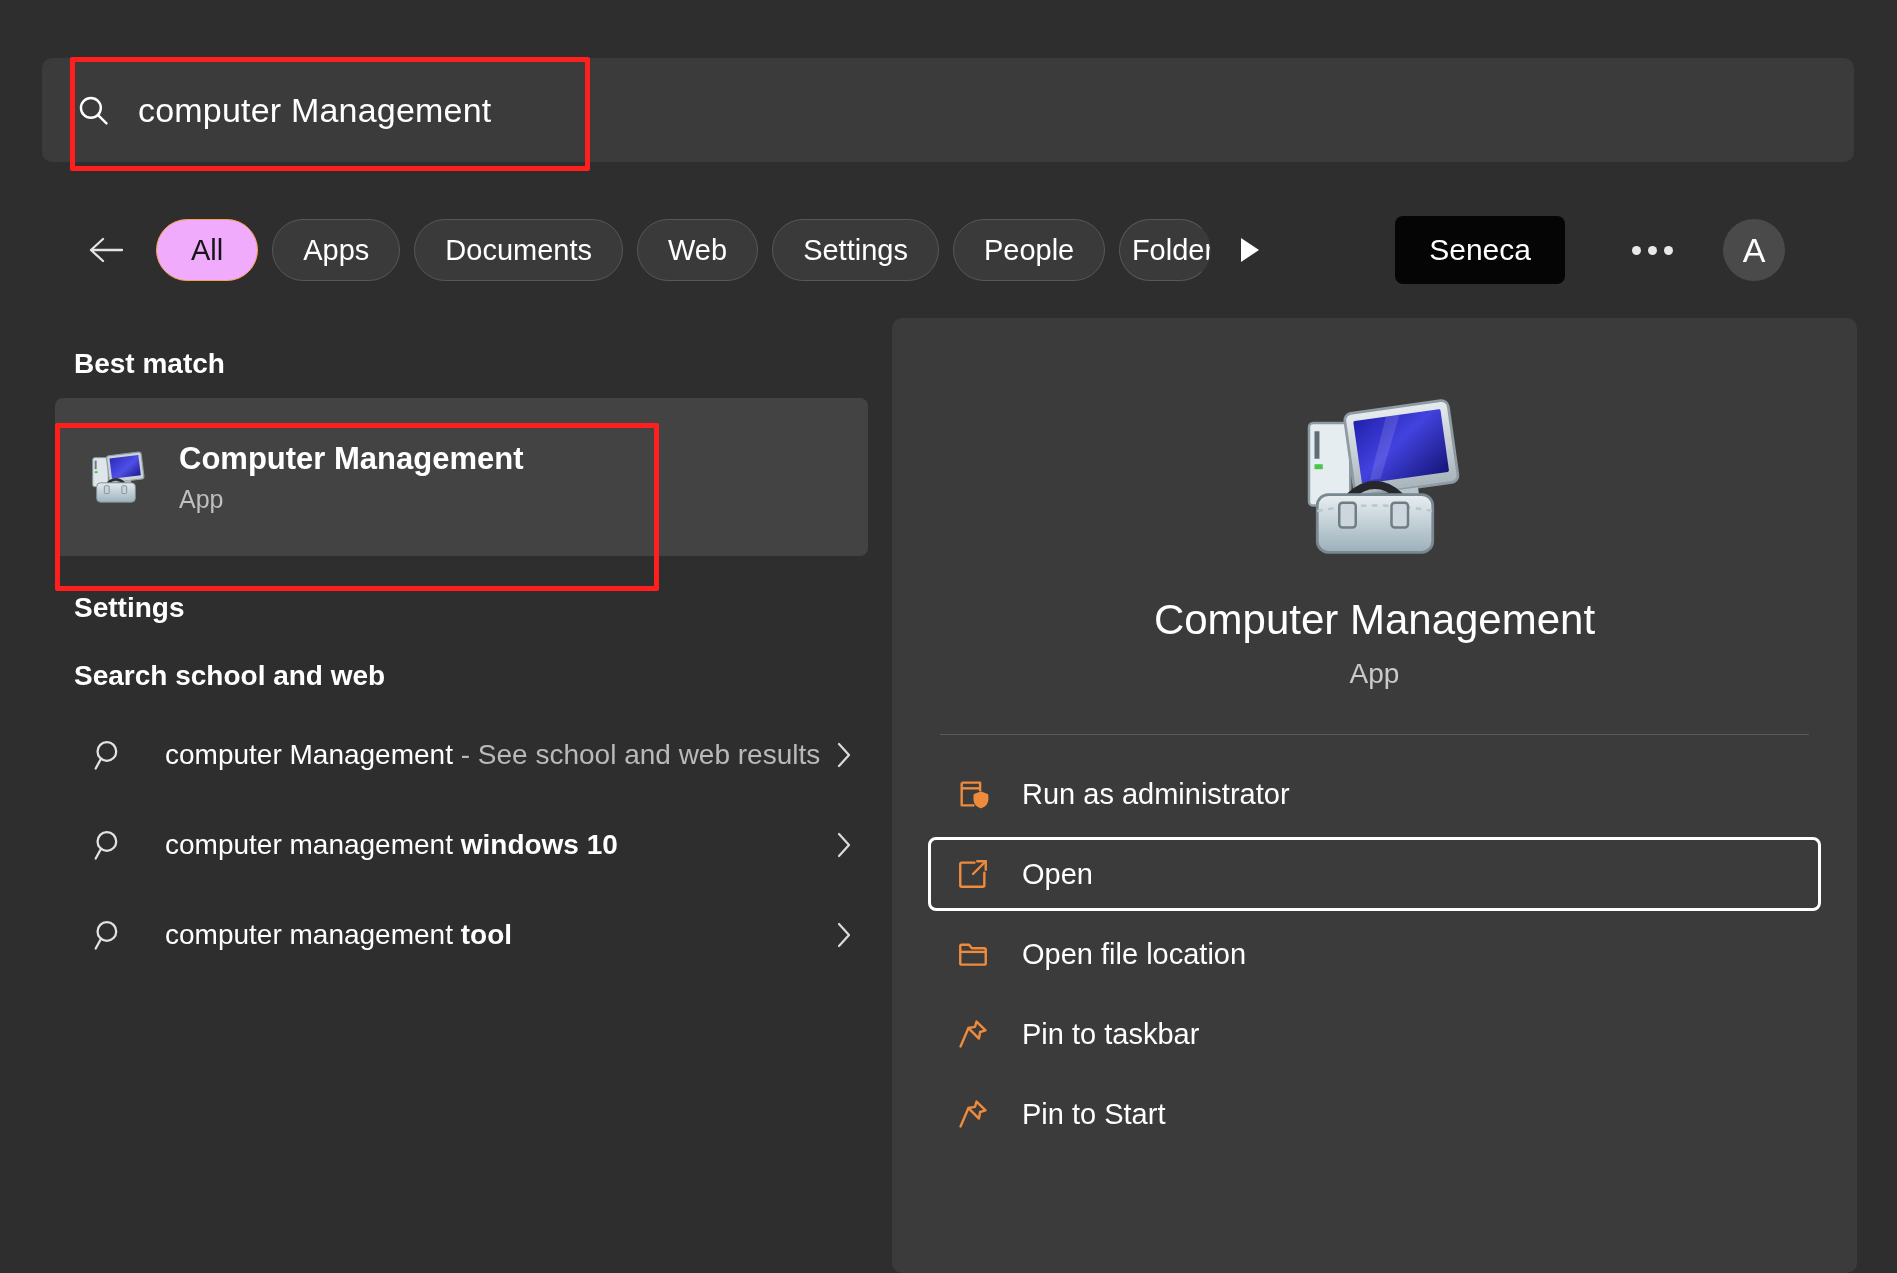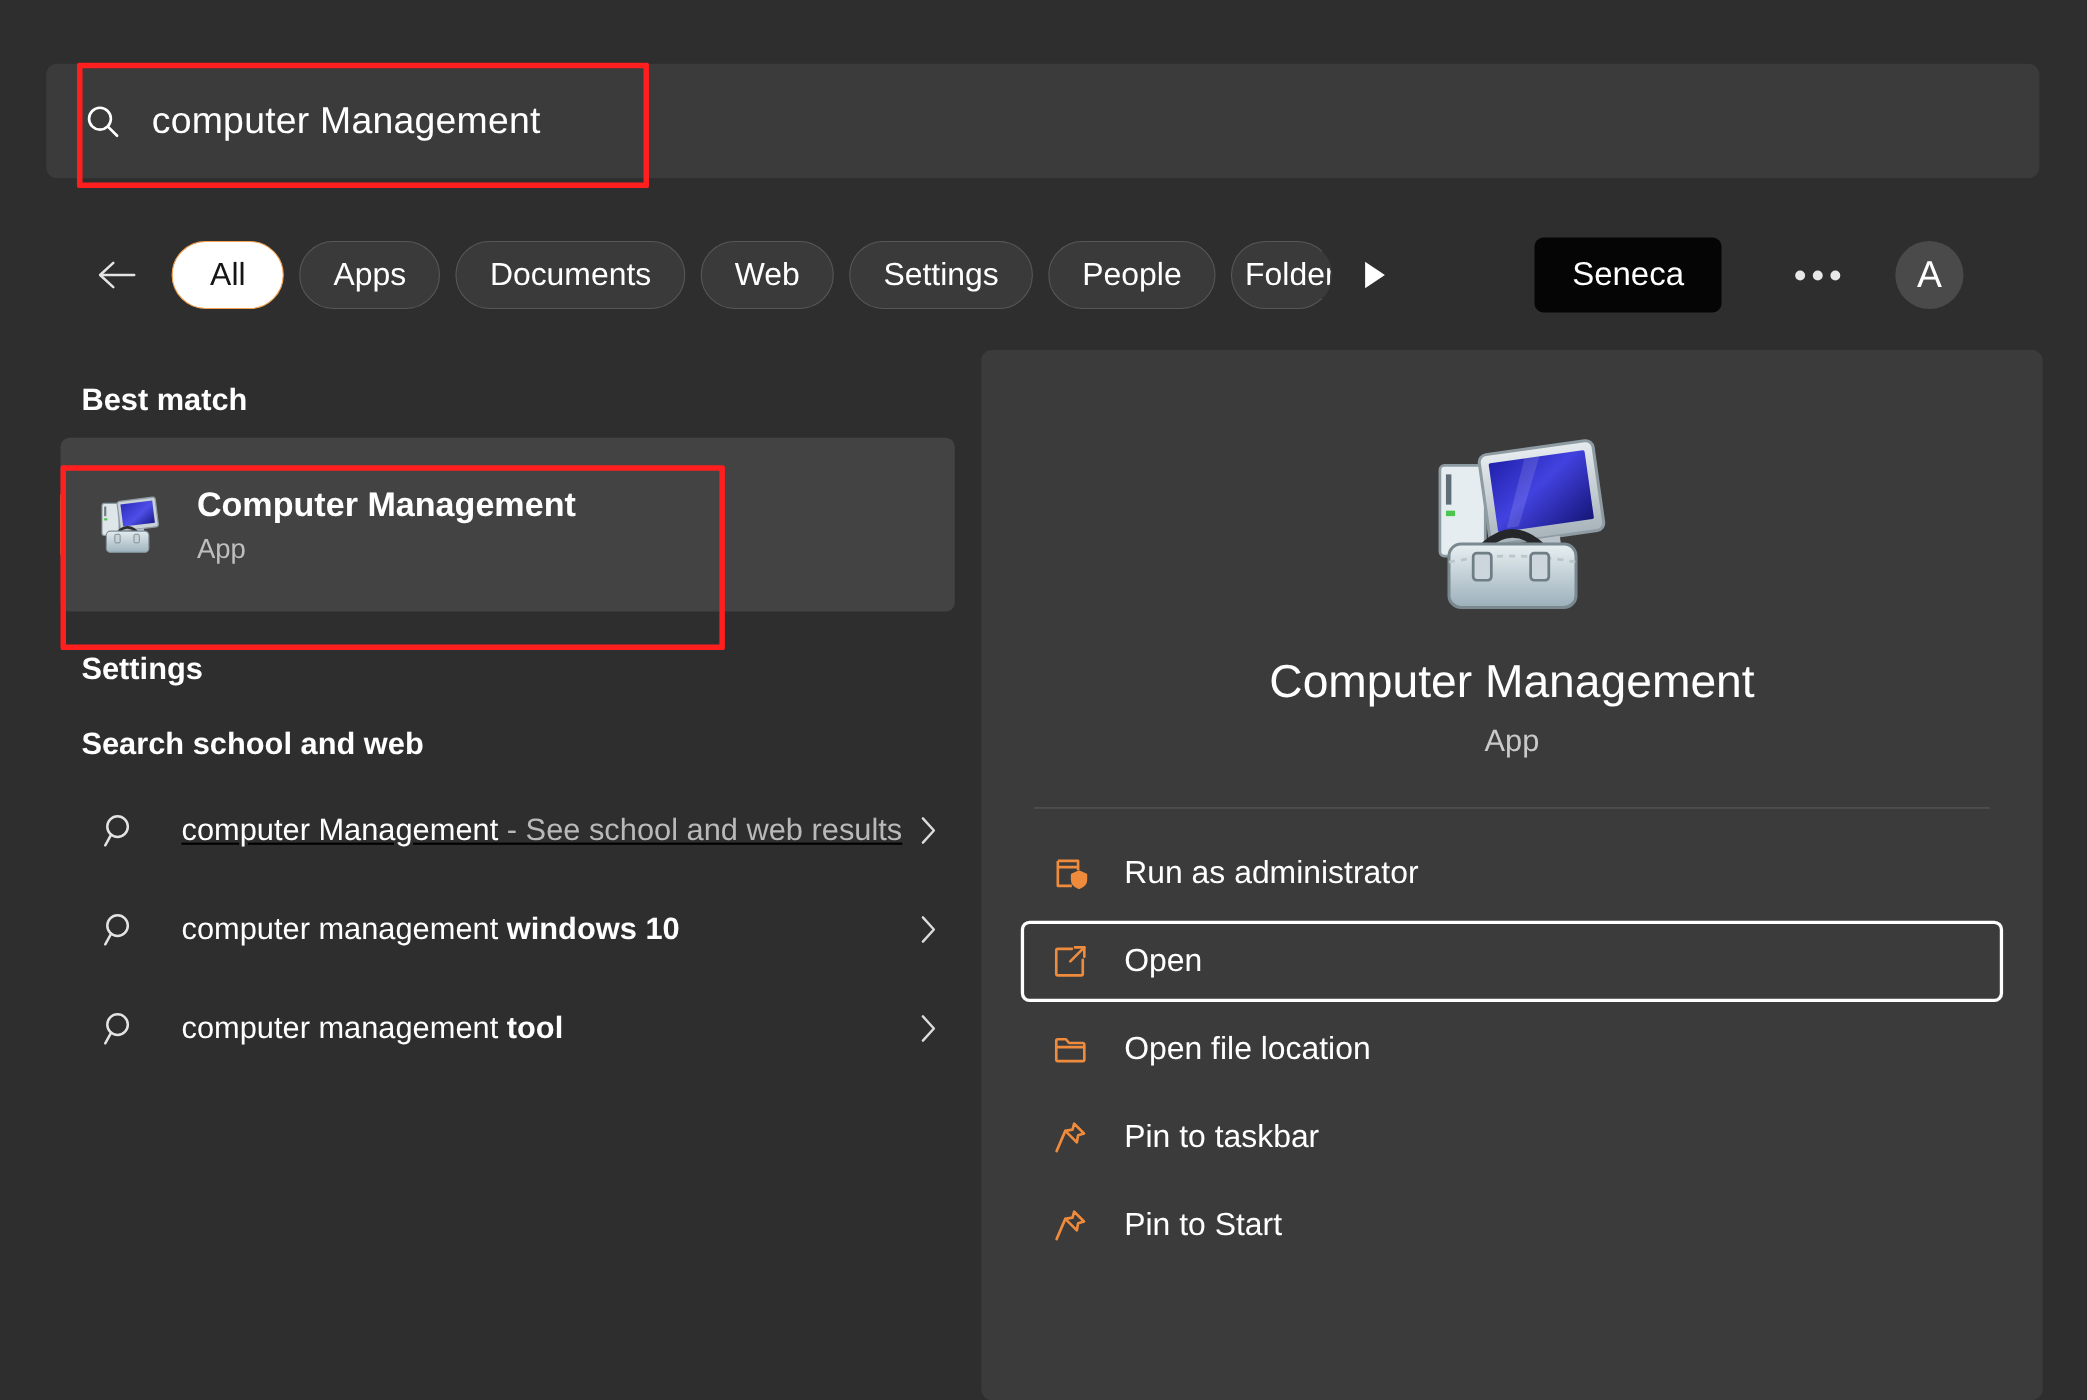--- a/index.html
+++ b/index.html
@@ -41,21 +41,21 @@
     display: flex; align-items: center; justify-content: center;
     border-radius: 28px; cursor: pointer;
   }
   .pills { display: flex; align-items: center; gap: 14px; margin-left: 22px; }
   .pill {
     height: 62px; padding: 0 30px; border-radius: 31px;
     display: flex; align-items: center; justify-content: center;
     font-size: 29px; color: #ffffff; border: 1px solid #575757;
     background: #3a3a3a; white-space: nowrap; cursor: pointer;
   }
-  .pill.active { background: #ffffff; color: #151515; border-color: #f5a14f; padding: 0 34px; justify-content: flex-end; }
+  .pill.active { background: #f0abfc; color: #151515; border-color: #f5a14f; padding: 0 34px; justify-content: flex-end; }
   .pill.clipped { max-width: 92px; overflow: hidden; padding-right: 0; border-right-color: transparent; }
 
   .scroll-next {
     width: 50px; height: 50px; margin-left: 14px; flex: none;
     display: flex; align-items: center; justify-content: center; cursor: pointer;
   }
   .brand-btn {
     margin-left: 120px; height: 68px; padding: 0 34px;
     background: #050505; border-radius: 8px; color: #fff;
     display: flex; align-items: center; justify-content: center;
@@ -228,21 +228,21 @@
         <div class="t1">Computer Management</div>
         <div class="t2">App</div>
       </span>
     </div>
 
     <div class="section-head">Settings</div>
 
 
     <div class="section-head">Search school and web</div>
 
-    <div class="list-row" style="width:830px;text-decoration:underline;">
+    <div class="list-row" style="width:830px;">
       <span class="row-icon">
         <svg width="34" height="34" viewBox="0 0 24 24" fill="none" stroke="#e3e3e3" stroke-width="1.6">
           <circle cx="10.5" cy="9.5" r="6.6"></circle>
             <line x1="6.4" y1="14.6" x2="2.6" y2="21.5" stroke-linecap="round"></line>
         </svg>
       </span>
       <span class="row-label">
         <span>computer Management</span><span class="muted"> - See school and web results</span>
       </span>
       <span class="chev">

